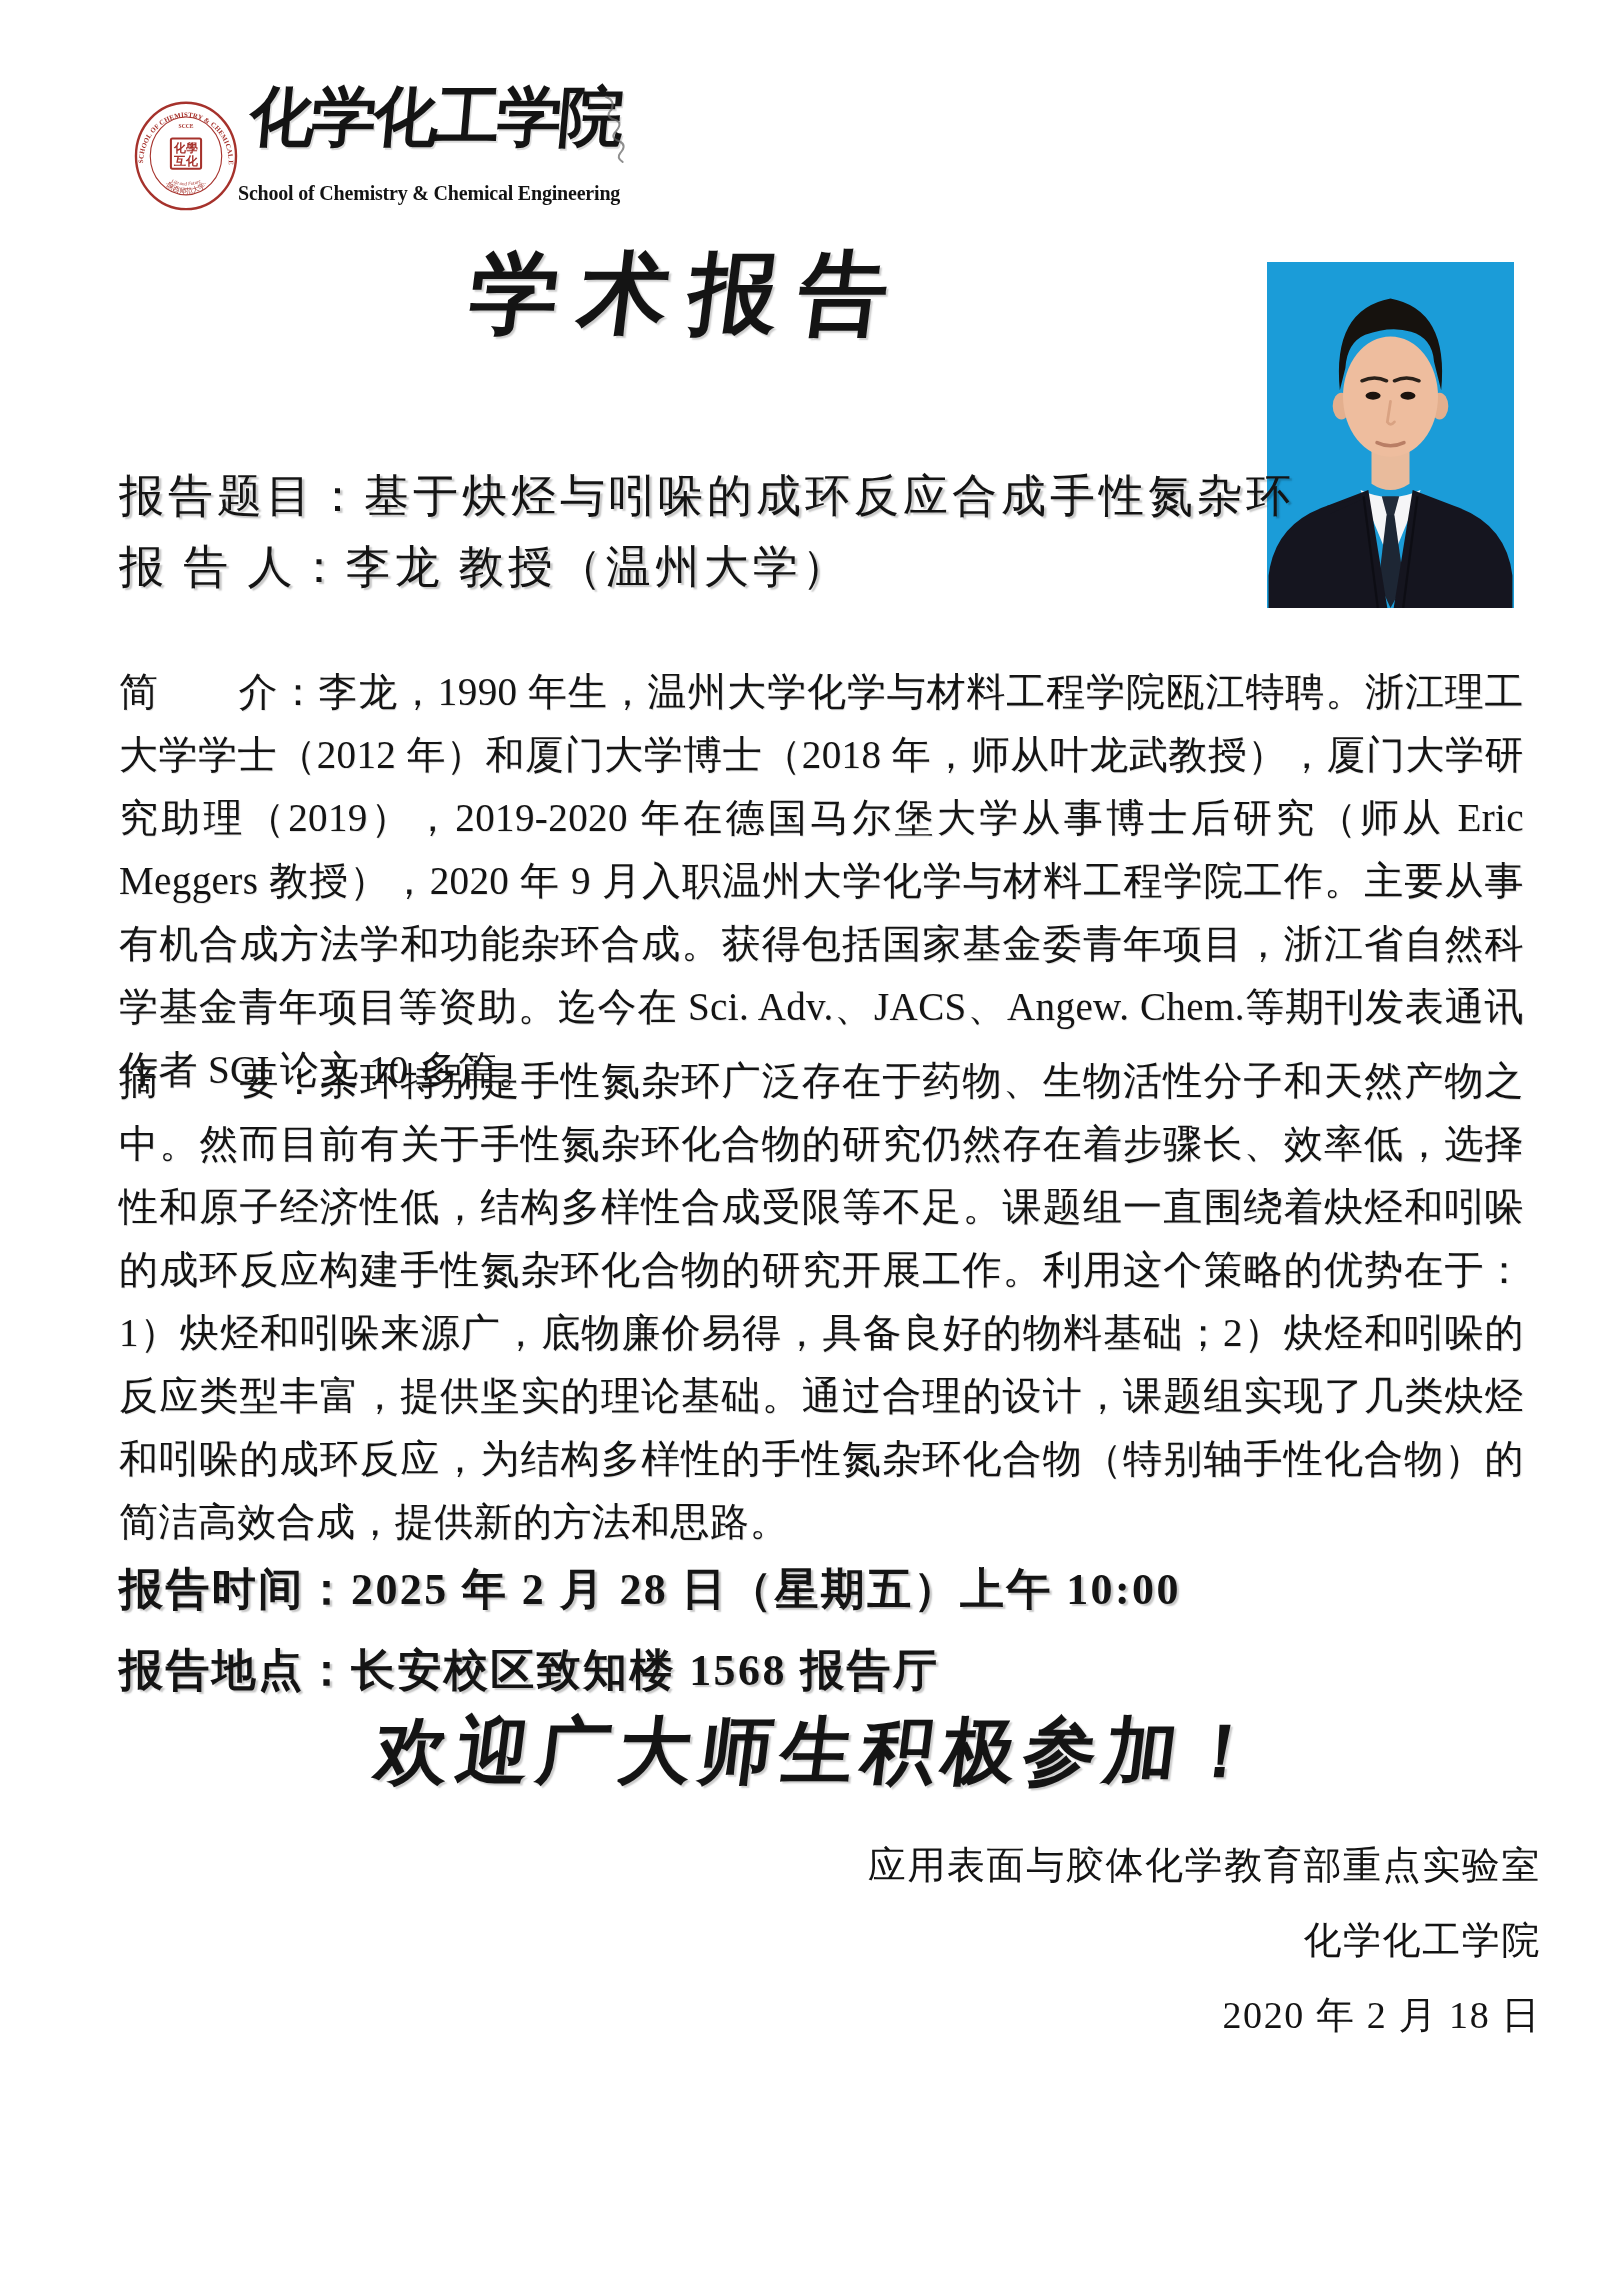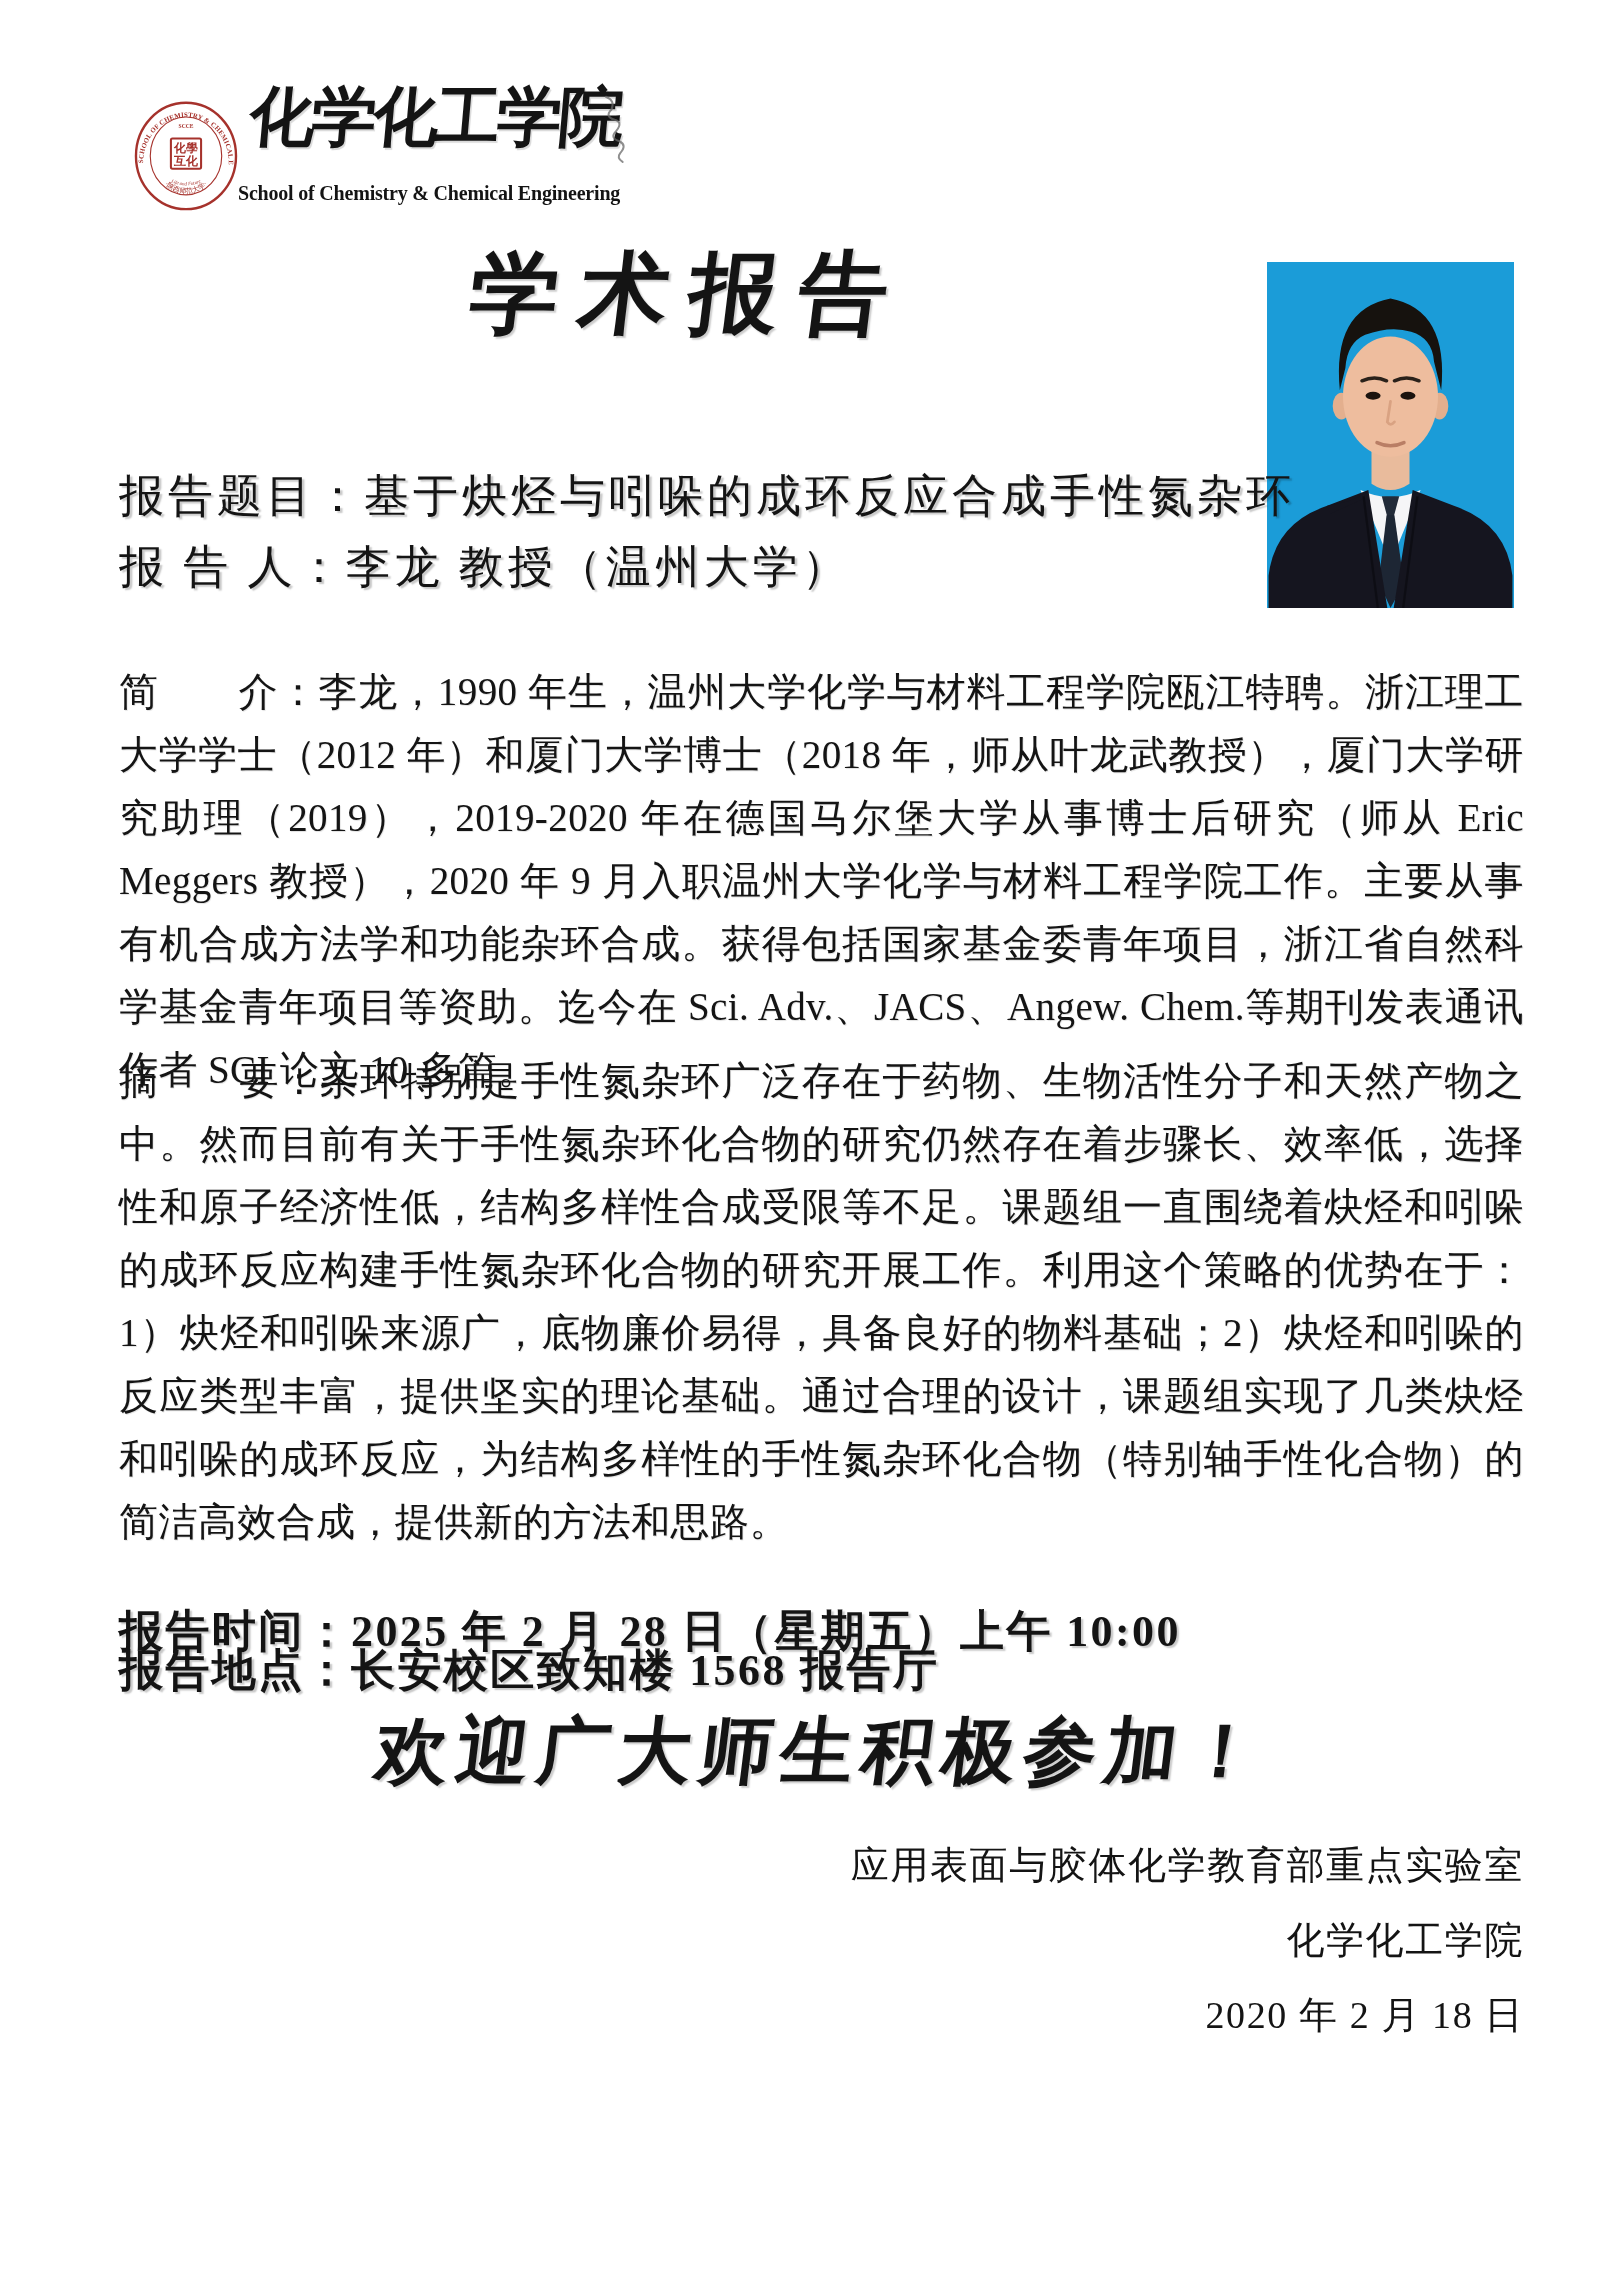--- a/index.html
+++ b/index.html
@@ -52,33 +52,33 @@
   #intro-para{top:660px;}
   #abstract-para{top:1049px;}
   .plabel{font-weight:normal;}
   .it{}
   
   .sline{
     left:119px; white-space:nowrap;
     font-size:44px; line-height:54px; font-weight:bold; letter-spacing:2.4px;
     text-shadow:2.4px 2.4px 1.6px rgba(0,0,0,.22);
   }
-  #time-line{top:1563px;margin-top:42px;}
+  #time-line{top:1563px;}
   #location-line{top:1644px;}
   
   #welcome-line{
     left:119px; top:1706px; width:1405px; text-align:center;
     font-size:73px; line-height:89px; font-weight:900; letter-spacing:8px;
     transform:skewX(-7deg);
     font-family:"DejaVu Serif","Liberation Serif",serif;
     text-shadow:2.4px 2.4px 1.6px rgba(0,0,0,.2); white-space:nowrap;
   }
   
   #footer-block{
-    left:119px; top:1828px; width:1405px; text-align:right;
+    left:136px; top:1828px; width:1405px; text-align:right;
     font-size:38px; line-height:75px; letter-spacing:1.6px;
   }
   
   #speaker-photo{left:1267px; top:262px; width:247px; height:346px;}
   #speaker-photo svg{display:block; width:100%; height:100%;}
 </style>
 </head>
 <body>
 
 <div class="page">

